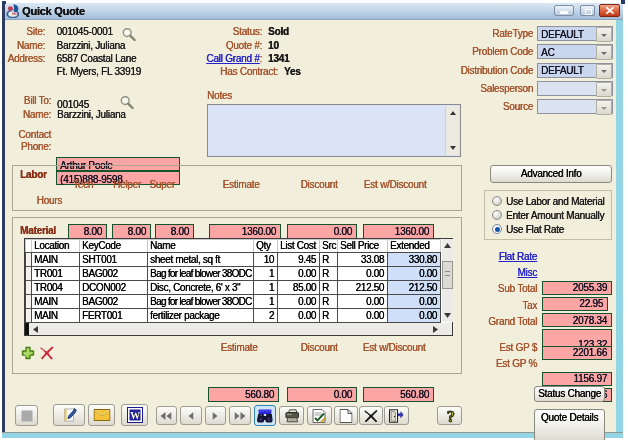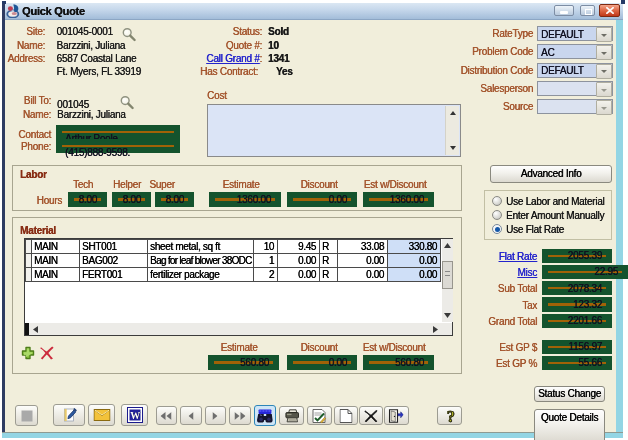--- a/index.html
+++ b/index.html
@@ -1,22 +1,22 @@
 <!DOCTYPE html>
 <html><head>
 <meta charset="utf-8">
 <style>
   html,body{margin:0;padding:0;}
   body{width:628px;height:440px;background:#fff;position:relative;overflow:hidden;
        font-family:"Liberation Sans",sans-serif;font-size:10px;letter-spacing:-0.25px;text-shadow:0.35px 0 0 currentColor;}
   .abs{position:absolute;}
   .lbl{position:absolute;color:#a3542c;text-align:right;height:13px;line-height:13px;white-space:nowrap;}
   .val{position:absolute;color:#1a1a1a;height:13px;line-height:13px;white-space:nowrap;}
-  .box{position:absolute;background:#a16207;border:6px solid #14532d;box-sizing:border-box;
-       color:#101020;line-height:13px;white-space:nowrap;}
+  .box{position:absolute;background:#fca5a5;border:1px solid #14532d;box-sizing:border-box;
+       color:#101020;line-height:13px;white-space:nowrap;margin-top:32px;}
   .box .r{position:absolute;right:4px;top:50%;margin-top:-6.5px;height:13px;line-height:13px;}
   .grplbl{position:absolute;color:#882d14;font-weight:bold;white-space:nowrap;}
   .link{color:#2323cc;text-decoration:underline;}
   .btn{position:absolute;white-space:nowrap;overflow:hidden;background:linear-gradient(#fefefe,#f2f1ec 45%,#dcd9d0);
        border:1px solid #8a897f;border-radius:3px;box-sizing:border-box;color:#000;
        text-align:center;}
   .tbtn{position:absolute;background:linear-gradient(#fdfdfb,#f0efe9 40%,#dddad0);
         border:1px solid #9d9c92;border-radius:3px;box-sizing:border-box;}
   .tbtn svg{position:absolute;left:50%;top:50%;transform:translate(-50%,-50%);}
   .dd{width:76px;height:15px;background:#c9d6ee;border:1px solid #8d939e;box-sizing:border-box;}
@@ -86,42 +86,42 @@
   <circle cx="4.6" cy="3.9" r="1.8" fill="#fdfdf8"></circle>
   <line x1="8.2" y1="7.6" x2="12.6" y2="12" stroke="#83866f" stroke-width="2.4" stroke-linecap="round"></line>
 </svg>
 
 <div class="lbl" style="left:150px;top:25px;width:112px;">Status:</div>
 <div class="val" style="left:268px;top:25px;font-weight:bold;text-align:right;">Sold</div>
 <div class="lbl" style="left:150px;top:38.5px;width:112px;">Quote #:</div>
 <div class="val" style="left:268px;top:38.5px;font-weight:bold;">10</div>
 <div class="lbl" style="left:150px;top:52px;width:112px;"><span class="link">Call Grand #</span>:</div>
 <div class="val" style="left:268px;top:52px;font-weight:bold;">1341</div>
-<div class="lbl" style="left:146px;top:65px;width:112px;">Has Contract:</div>
-<div class="val" style="left:276px;top:65px;font-weight:bold;">Yes</div>
+<div class="lbl" style="left:166px;top:65px;width:112px;">Has Contract:</div>
+<div class="val" style="left:284px;top:65px;font-weight:bold;">Yes</div>
 
 <div class="lbl" style="left:5px;top:93.5px;width:46px;text-align:right;">Bill To:</div>
 <div class="val" style="left:57px;top:98px;">001045</div>
 <svg class="abs" style="left:120px;top:96px;" width="15" height="14" viewBox="0 0 15 14">
   <circle cx="5.2" cy="4.6" r="3.9" fill="#f8f7ee" stroke="#8f9280" stroke-width="1.4"></circle>
   <circle cx="4.6" cy="3.9" r="1.8" fill="#fdfdf8"></circle>
   <line x1="8.2" y1="7.6" x2="12.6" y2="12" stroke="#83866f" stroke-width="2.4" stroke-linecap="round"></line>
 </svg>
 <div class="lbl" style="left:5px;top:107.5px;width:46px;">Name:</div>
 <div class="val" style="left:57px;top:107.5px;">Barzzini, Juliana</div>
 <div class="lbl" style="left:5px;top:128px;width:46px;">Contact</div>
 <div class="box" style="left:56px;top:125px;width:124px;height:14px;">
     <span style="position:absolute;left:3px;top:0.5px;">Arthur Poole</span>
   </div>
 <div class="lbl" style="left:5px;top:140px;width:46px;">Phone:</div>
 <div class="box" style="left:56px;top:139px;width:124px;height:14px;">
     <span style="position:absolute;left:3px;top:0.5px;">(415)888-9598.</span>
   </div>
 
-<div class="lbl" style="left:207px;top:89px;width:60px;text-align:left;">Cost</div>
+<div class="lbl" style="left:207px;top:89px;width:60px;text-align:left;">Notes</div>
 <div class="abs" style="left:207px;top:104px;width:254px;height:53px;background:#dbe4f6;border:1px solid #8a8a8a;box-sizing:border-box;">
   <div class="abs" style="right:1px;top:1px;width:13px;height:49px;background:#eceae0;border-left:1px solid #d4d2c8;">
     <svg class="abs" style="left:3.5px;top:5px;" width="6" height="4">
         <polygon points="3,0 6,4 0,4" fill="#333"></polygon>
       </svg>
     <svg class="abs" style="left:3.5px;top:40px;" width="6" height="4">
         <polygon points="0,0 6,0 3,4" fill="#333"></polygon>
       </svg>
   </div>
 </div>
@@ -199,33 +199,66 @@
       <col style="width:48px">
       <col style="width:68px">
       <col style="width:106px">
       <col style="width:24px">
       <col style="width:42px">
       <col style="width:18px">
       <col style="width:50px">
       <col style="width:53px">
     </colgroup>
  <tbody>
+      <tr class="hd">
+        <td></td>
+        <td>Location</td>
+        <td>KeyCode</td>
+        <td>Name</td>
+        <td>Qty</td>
+        <td>List Cost</td>
+        <td>Src</td>
+        <td>Sell Price</td>
+        <td>Extended</td>
+      </tr>
  <tr>
         <td class="sel"></td>
         <td>MAIN</td>
         <td>SHT001</td>
         <td>sheet metal, sq ft</td>
         <td class="n">10</td>
         <td class="n">9.45</td>
         <td>R</td>
         <td class="n">33.08</td>
         <td class="n e">330.80</td>
       </tr>
  <tr>
         <td class="sel"></td>
+        <td>TR001</td>
+        <td>BAG002</td>
+        <td><span class="tight">Bag for leaf blower 38ODC</span></td>
+        <td class="n">1</td>
+        <td class="n">0.00</td>
+        <td>R</td>
+        <td class="n">0.00</td>
+        <td class="n e">0.00</td>
+      </tr>
+ <tr>
+        <td class="sel"></td>
+        <td>TR004</td>
+        <td>DCON002</td>
+        <td>Disc, Concrete, 6' x 3"</td>
+        <td class="n">1</td>
+        <td class="n">85.00</td>
+        <td>R</td>
+        <td class="n">212.50</td>
+        <td class="n e">212.50</td>
+      </tr>
+ <tr>
+        <td class="sel"></td>
         <td>MAIN</td>
         <td>BAG002</td>
         <td><span class="tight">Bag for leaf blower 38ODC</span></td>
         <td class="n">1</td>
         <td class="n">0.00</td>
         <td>R</td>
         <td class="n">0.00</td>
         <td class="n e">0.00</td>
       </tr>
  <tr>
@@ -283,29 +316,29 @@
   </div>
 <div class="box" style="left:363px;top:355px;width:71px;height:15px;">
     <span class="r">560.80</span>
   </div>
 
 <div class="lbl" style="left:407px;top:250px;width:130px;"><span class="link">Flat Rate</span></div>
 <div class="box" style="left:542px;top:248.5px;width:70px;height:14px;">
     <span class="r">2055.39</span>
   </div>
 <div class="lbl" style="left:407px;top:266px;width:130px;"><span class="link">Misc</span></div>
-<div class="box" style="left:542px;top:264.8px;width:86px;height:14px;">
+<div class="box" style="left:542px;top:264.8px;width:66px;height:14px;">
     <span class="r">22.95</span>
   </div>
 <div class="lbl" style="left:407px;top:282px;width:130px;">Sub Total</div>
 <div class="box" style="left:542px;top:281px;width:70px;height:14px;padding-left:33px;">
     <span class="r">2078.34</span>
   </div>
 <div class="lbl" style="left:407px;top:298.5px;width:130px;">Tax</div>
-<div class="box" style="left:542px;top:297.3px;width:70px;height:15px;">
+<div class="box" style="left:542px;top:297.3px;width:70px;height:30px;">
     <span class="r">123.32</span>
   </div>
 <div class="lbl" style="left:407px;top:314.5px;width:130px;">Grand Total</div>
 <div class="box" style="left:542px;top:313.5px;width:70px;height:14px;">
     <span class="r">2201.66</span>
   </div>
 <div class="lbl" style="left:407px;top:340.5px;width:130px;">Est GP $</div>
 <div class="box" style="left:542px;top:339.5px;width:70px;height:14px;">
     <span class="r">1156.97</span>
   </div>

